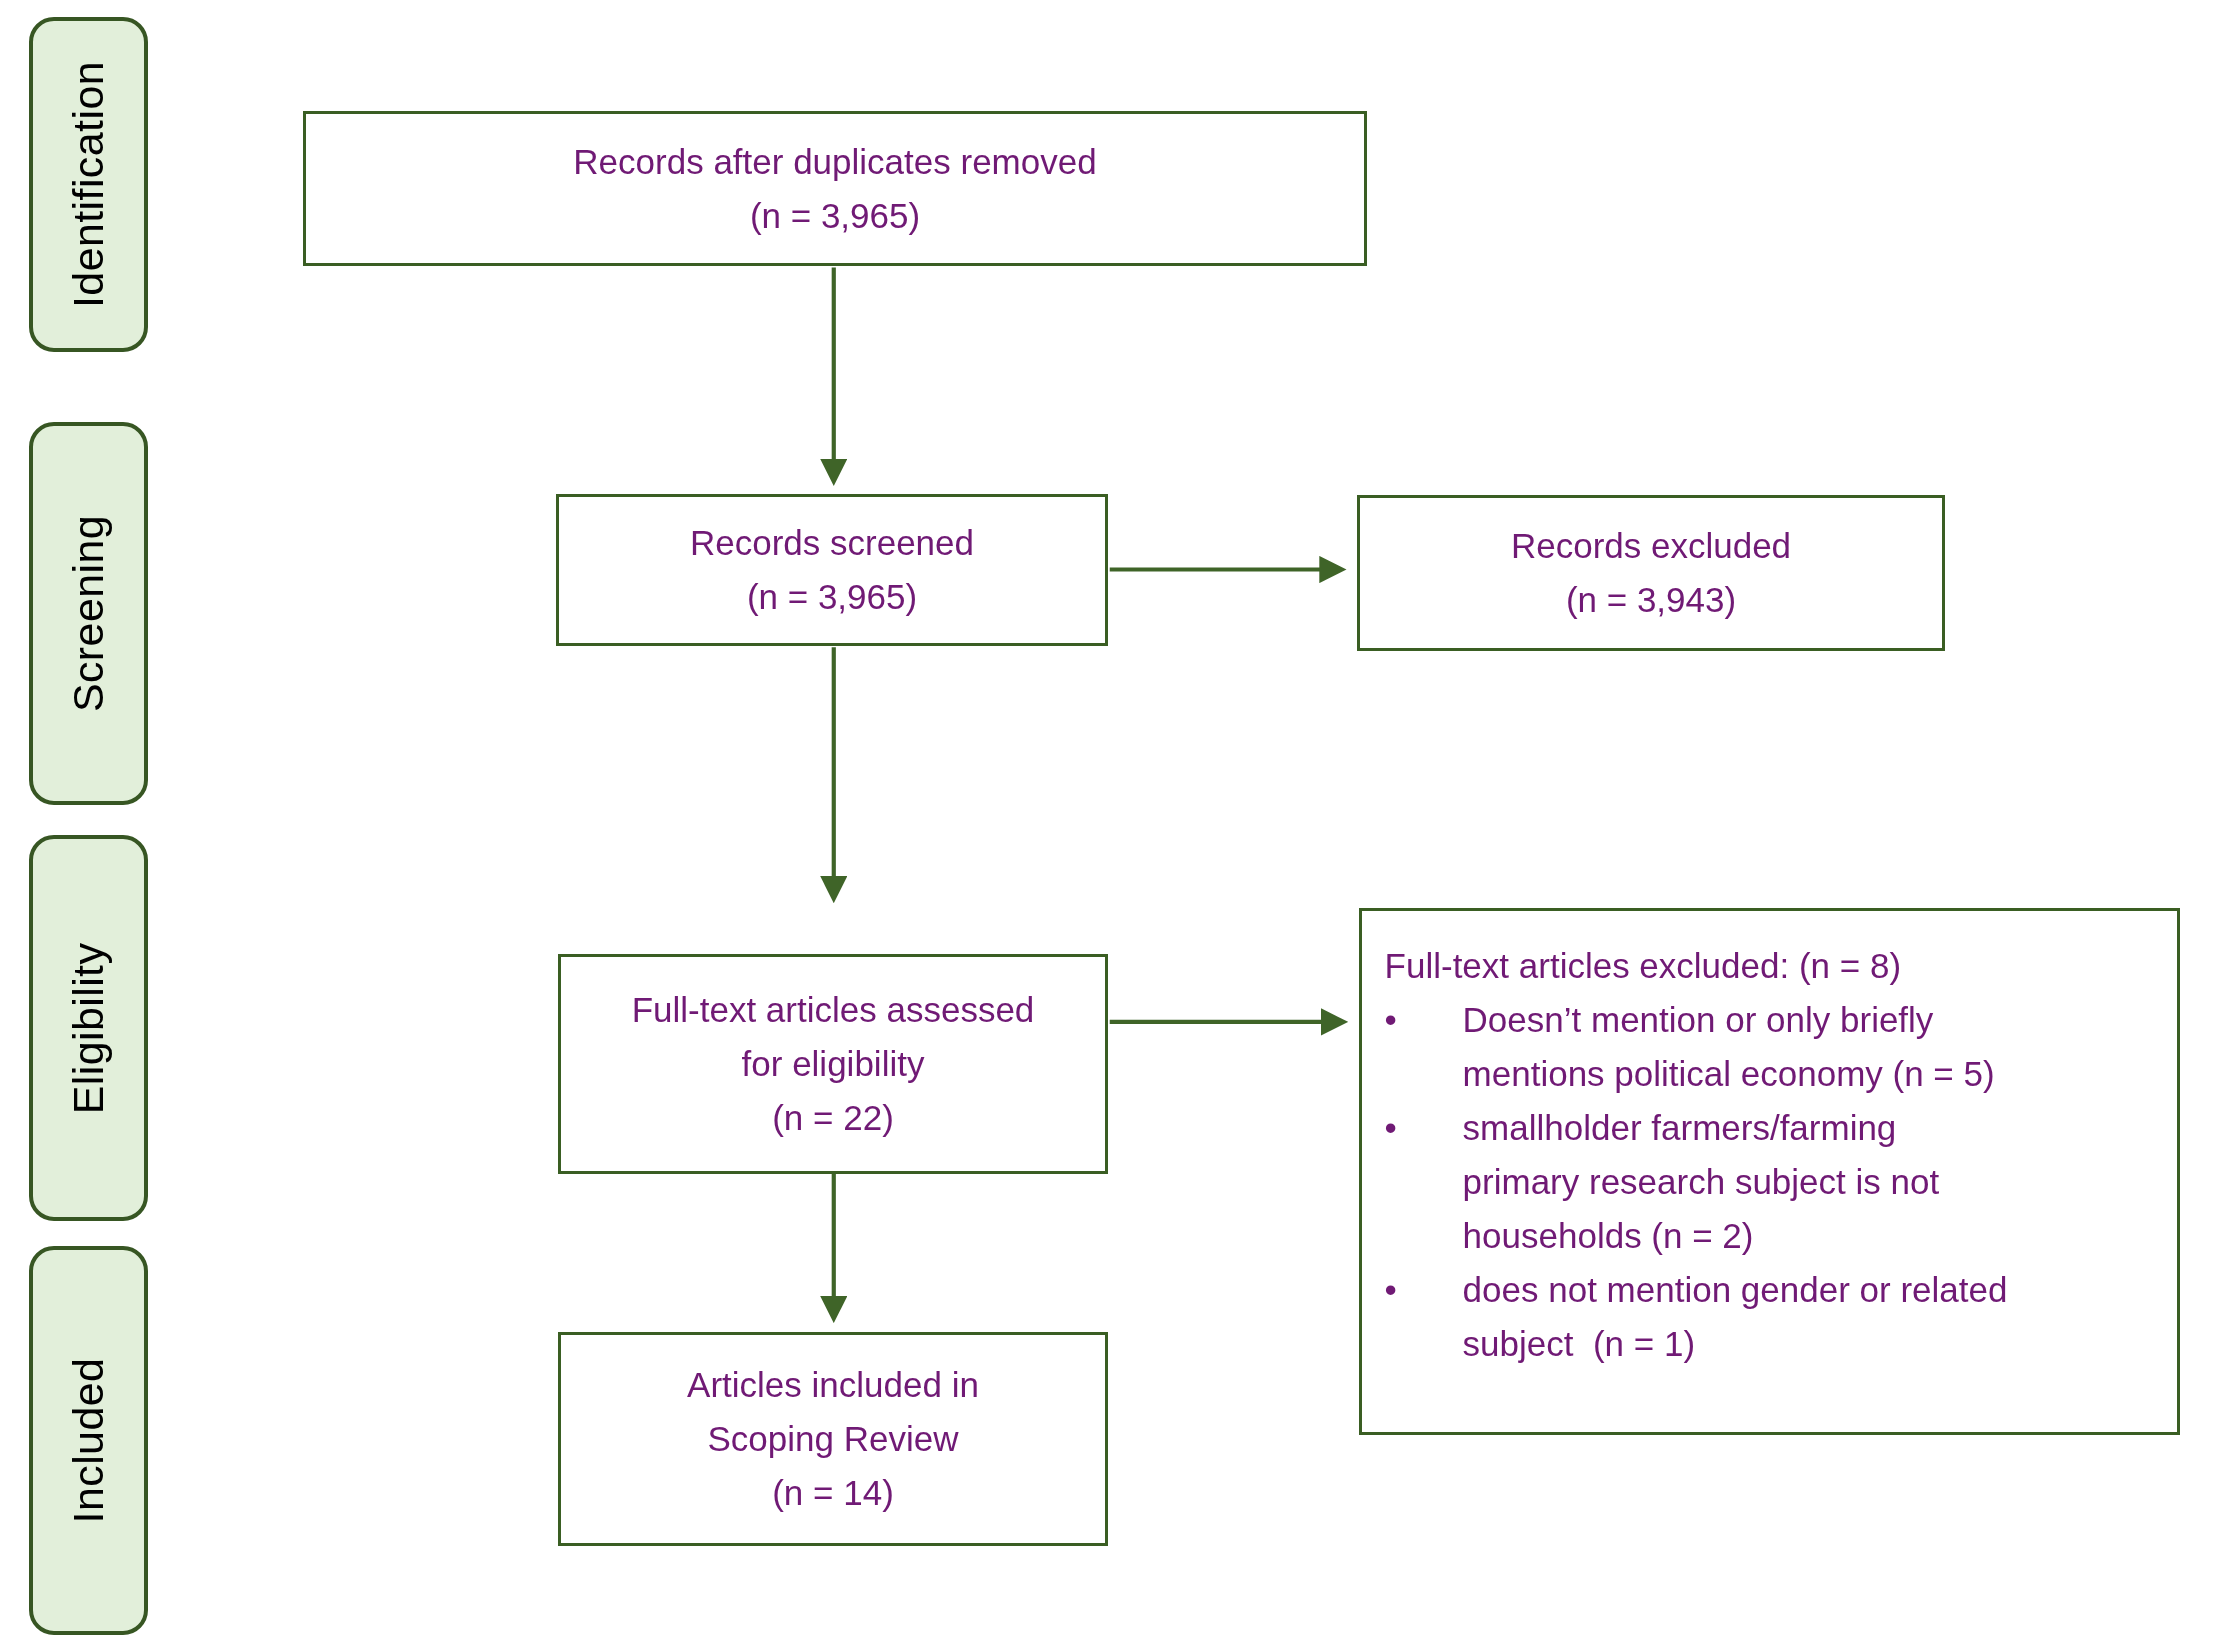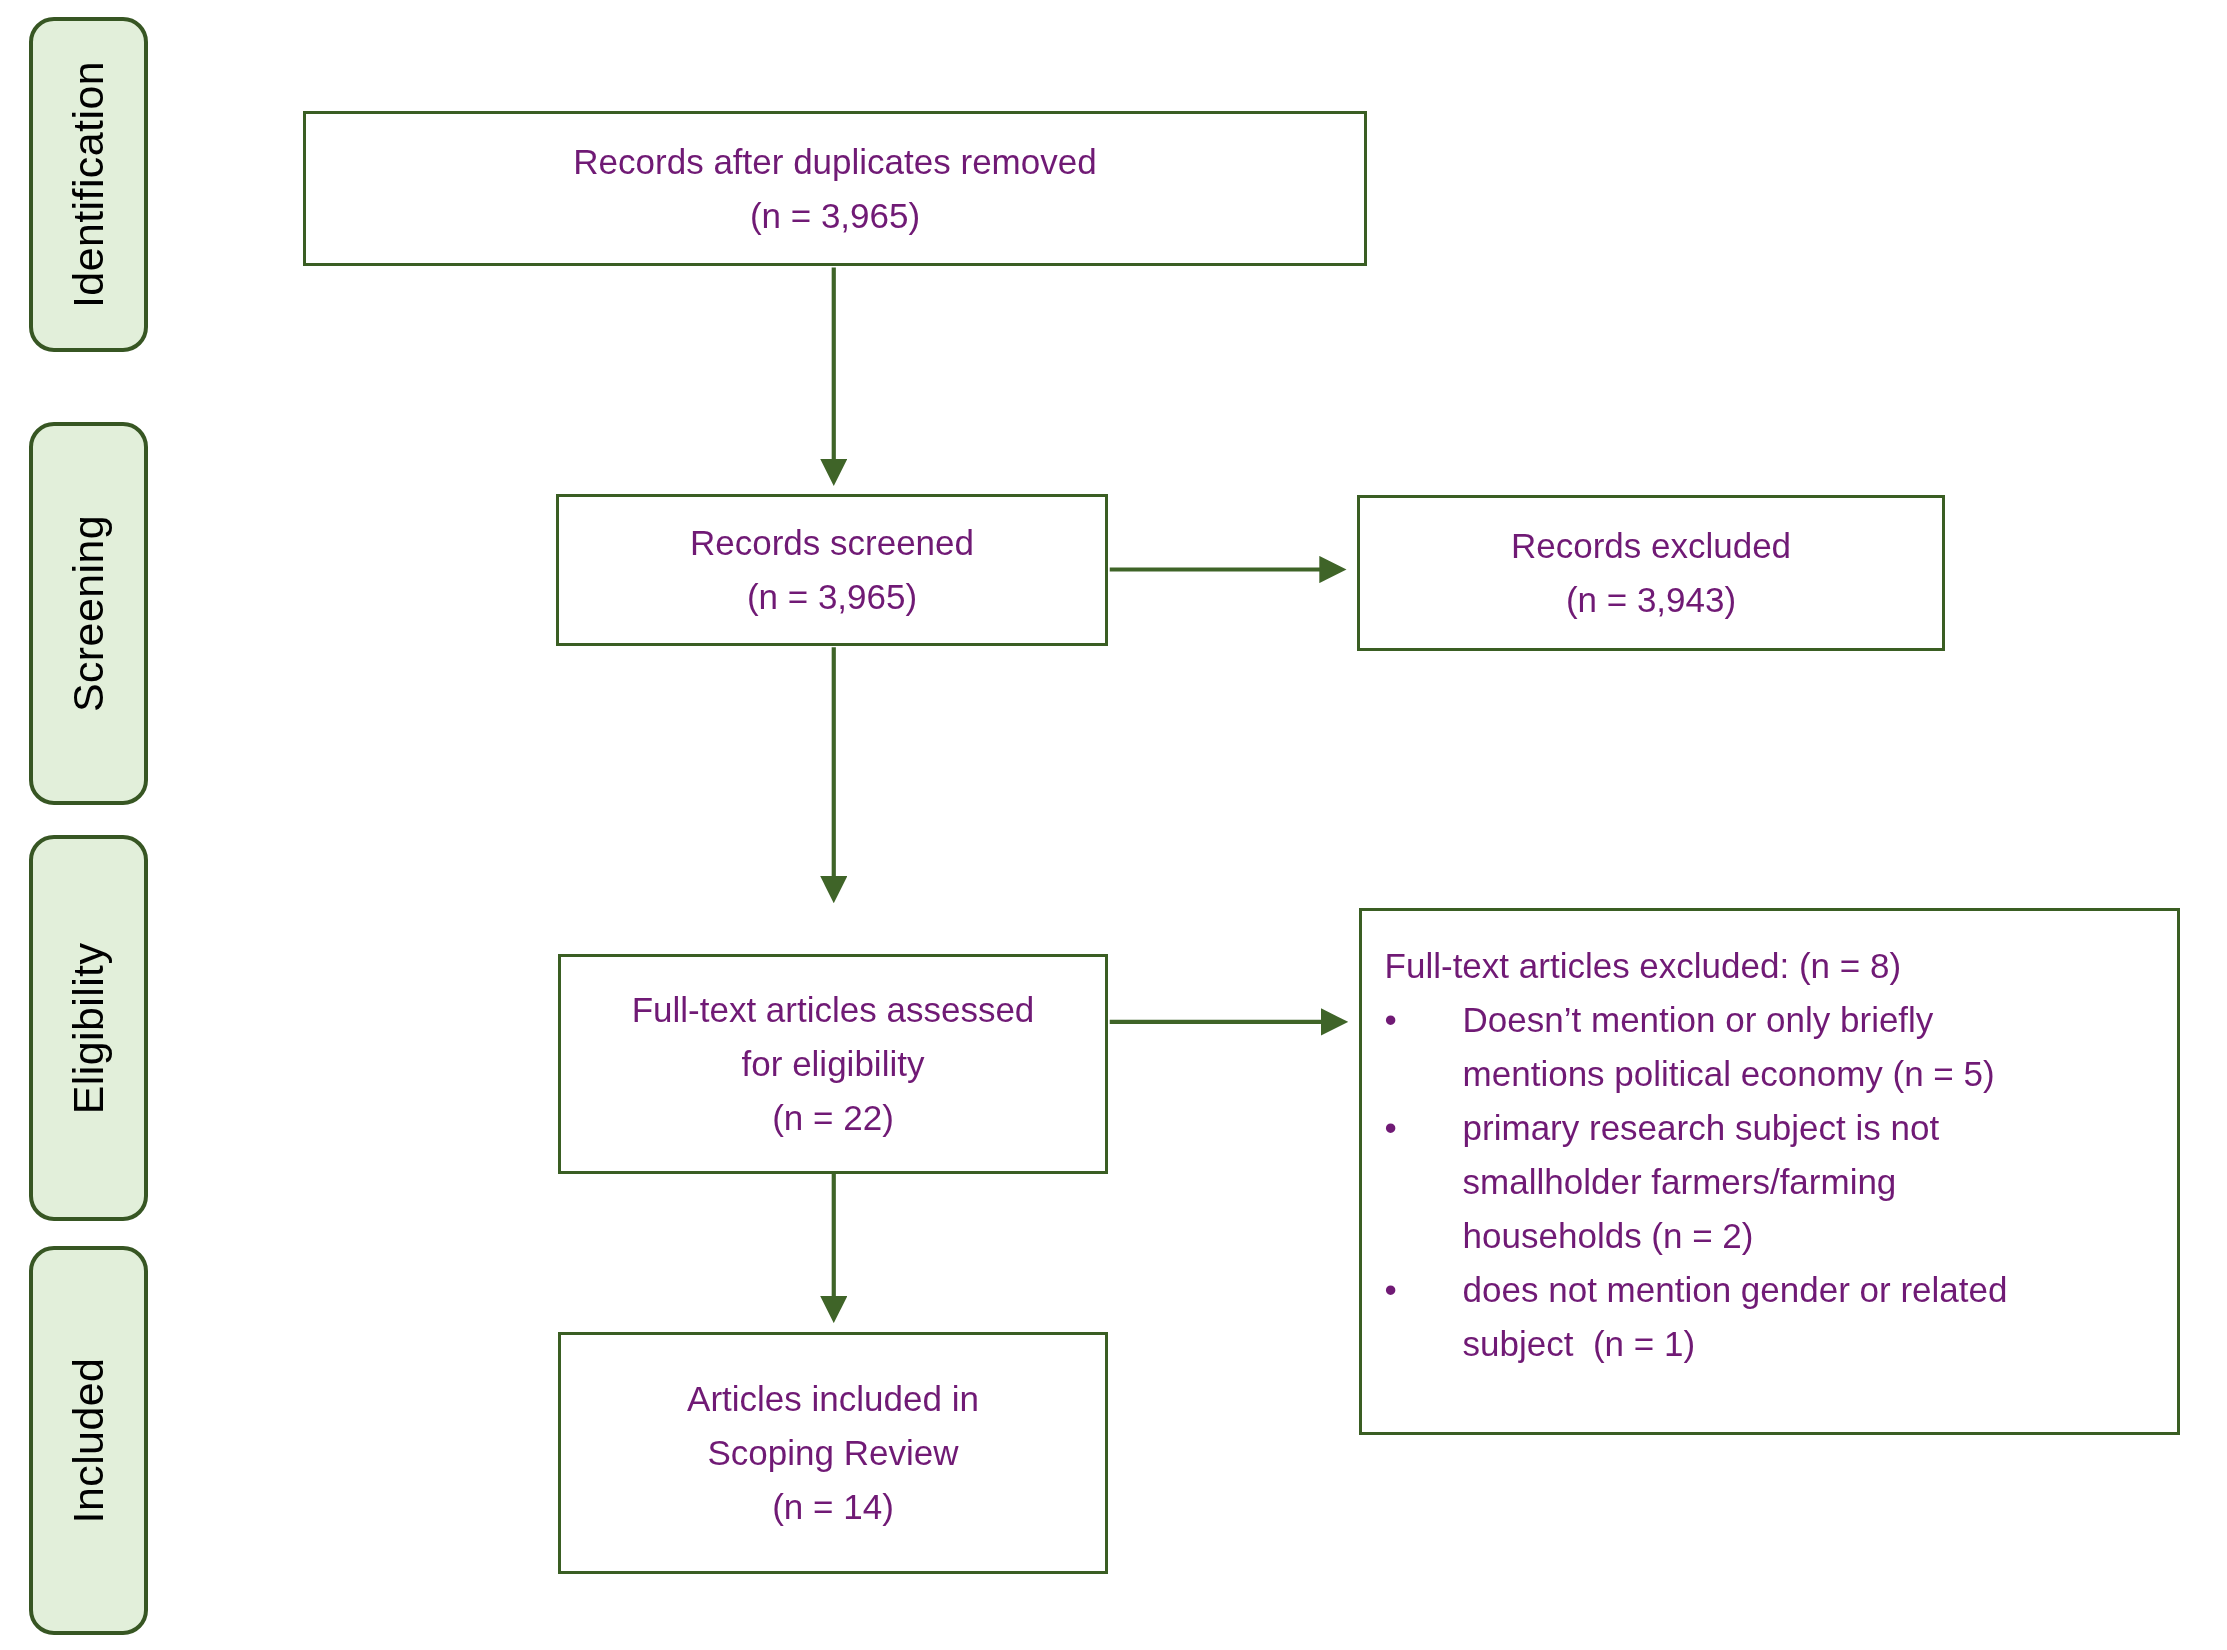--- a/index.html
+++ b/index.html
@@ -56,21 +56,21 @@
     flex-direction: column;
     align-items: center;
     justify-content: center;
     text-align: center;
   }
   .box-dup      { left: 303px;  top: 111px;  width: 1064px; height: 155px; }
   .box-screened { left: 556px;  top: 494px;  width: 552px;  height: 152px; }
   .box-excl1    { left: 1357px; top: 495px;  width: 588px;  height: 156px; }
   .box-assessed { left: 558px;  top: 912px; width: 550px;  height: 220px; margin-top: 42px; }
   .box-excl2    { left: 1359px; top: 908px; width: 821px;  height: 527px; padding: 28.4px 20px 20px 22.6px; }
-  .box-included { left: 558px;  top: 1332px; width: 550px;  height: 242px; }
+  .box-included { left: 558px;  top: 1332px; width: 550px;  height: 214px; }
 
   .fbox .line { white-space: pre-wrap; }
 
   
   .excl-title { white-space: pre-wrap; }
   .bullet-row {
     display: grid;
     grid-template-columns: 78px 1fr;
     align-items: start;
   }
@@ -148,22 +148,22 @@
       <div class="bullet-marker">•</div>
       <div class="bullet-text">
         <div class="line">Doesn’t mention or only briefly</div>
         <div class="line">mentions political economy (n = 5)</div>
       </div>
     </div>
 
     <div class="bullet-row">
       <div class="bullet-marker">•</div>
       <div class="bullet-text">
+        <div class="line">smallholder farmers/farming</div>
         <div class="line">primary research subject is not</div>
-        <div class="line">smallholder farmers/farming</div>
         <div class="line">households (n = 2)</div>
       </div>
     </div>
 
     <div class="bullet-row">
       <div class="bullet-marker">•</div>
       <div class="bullet-text">
         <div class="line">does not mention gender or related</div>
         <div class="line">subject  (n = 1)</div>
       </div>

